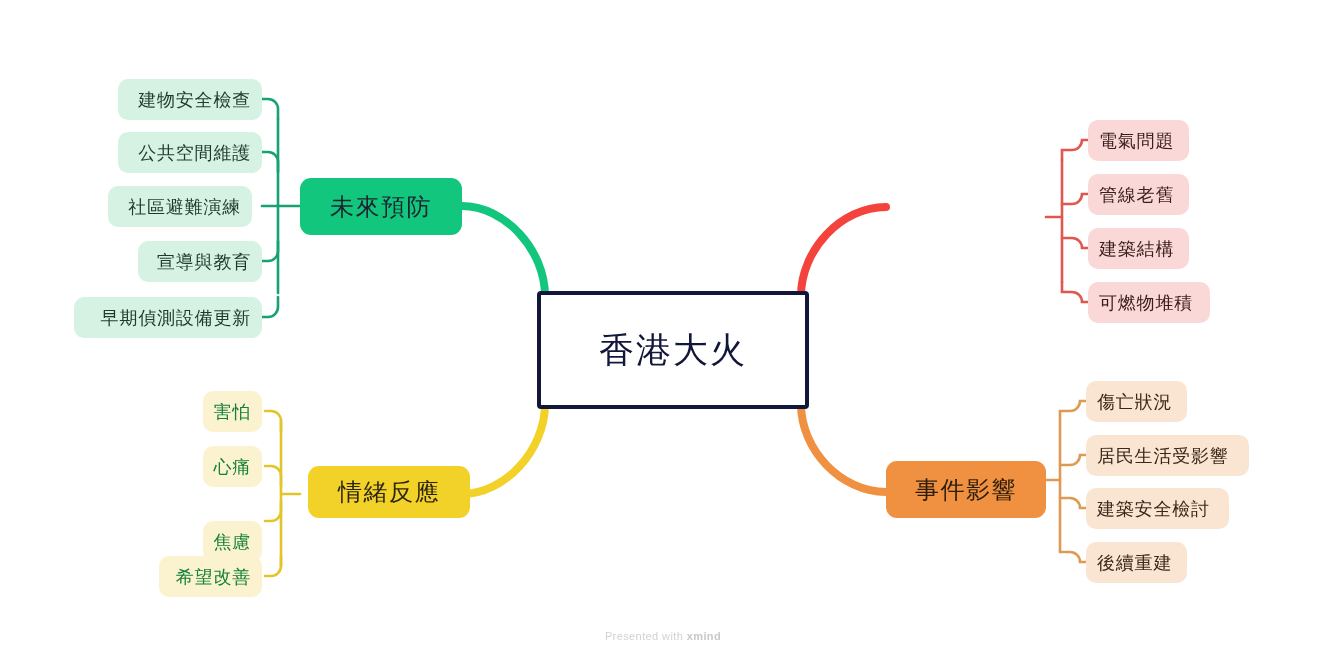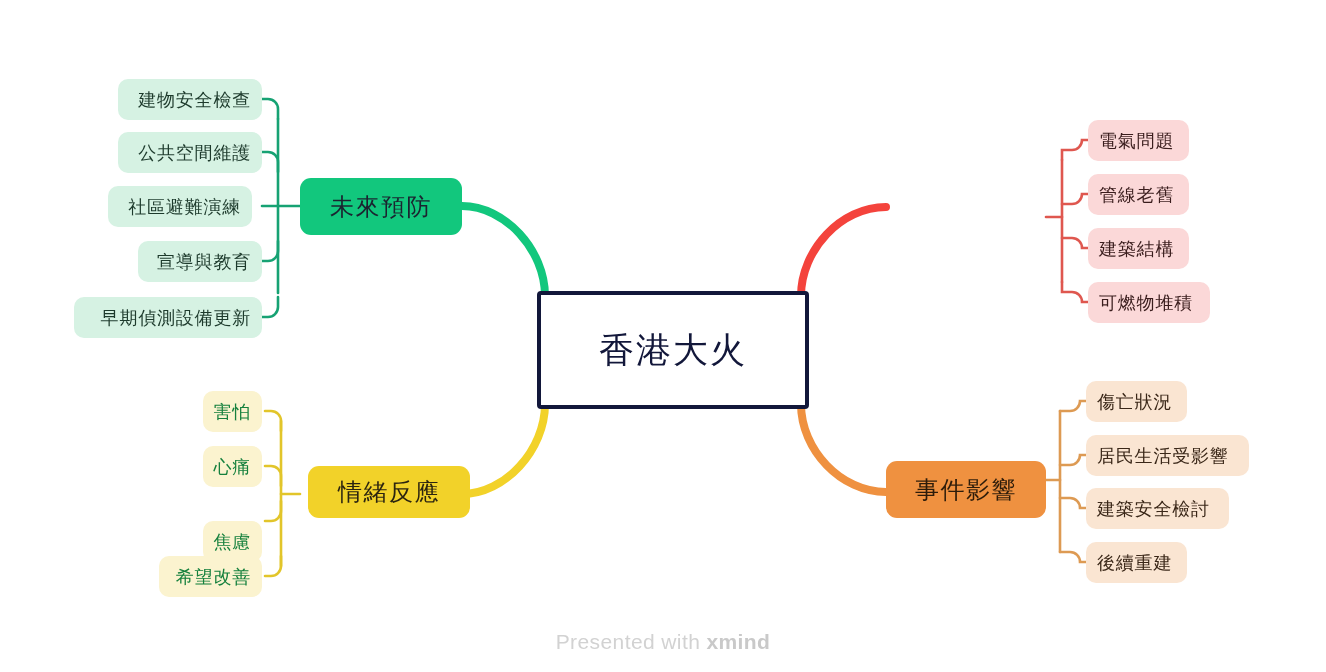--- a/index.html
+++ b/index.html
@@ -65,21 +65,21 @@
   .leaf-green  { background: #d6f2e3; color: #1d3a2c; justify-content: flex-end; }
   .leaf-red    { background: #fbd8d8; color: #3a1d1d; justify-content: flex-start; }
   .leaf-yellow { background: #fbf3cf; color: #15803d; justify-content: flex-end; }
   .leaf-orange { background: #fae5d2; color: #3a2718; justify-content: flex-start; }
   
   .footer {
     position: absolute;
     left: 0;
     width: 1326px;
     text-align: center;
-    font-size: 21px;
+    font-size: 11px;
     color: #d2d2d2;
     letter-spacing: 0.4px;
     z-index: 3;
   }
   .footer .brand {
     font-weight: bold;
     color: #c9c9c9;
   }
 </style>
 </head>

